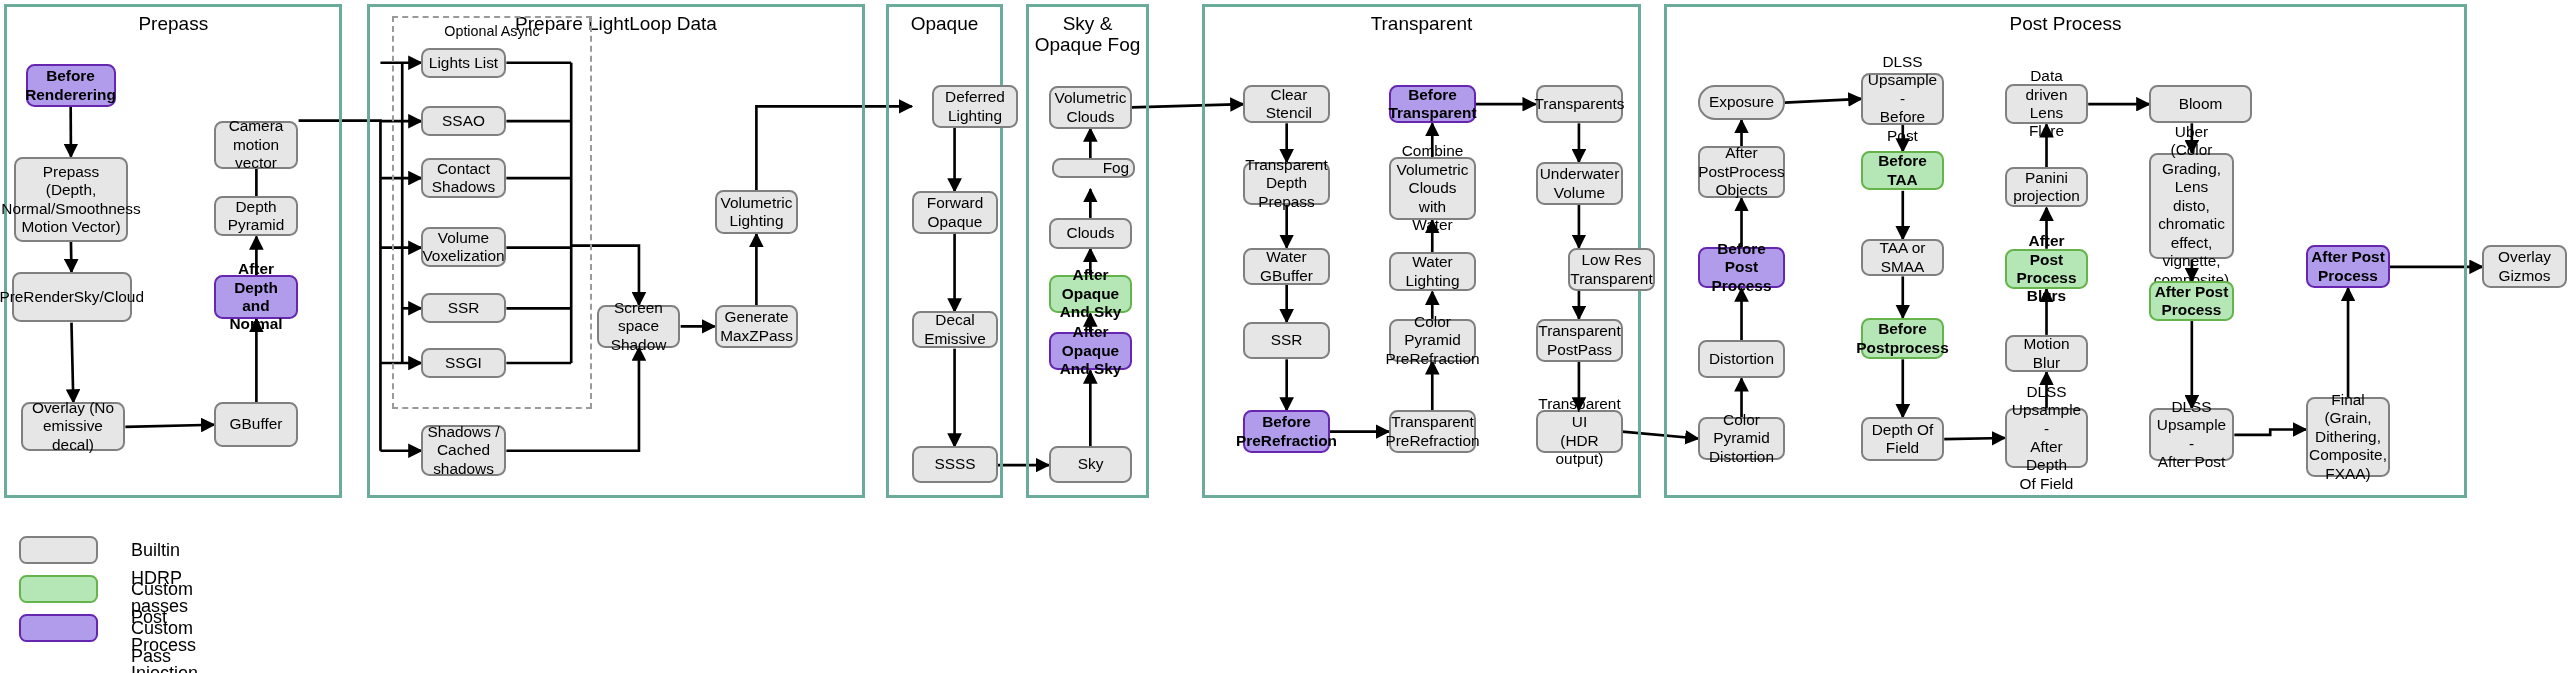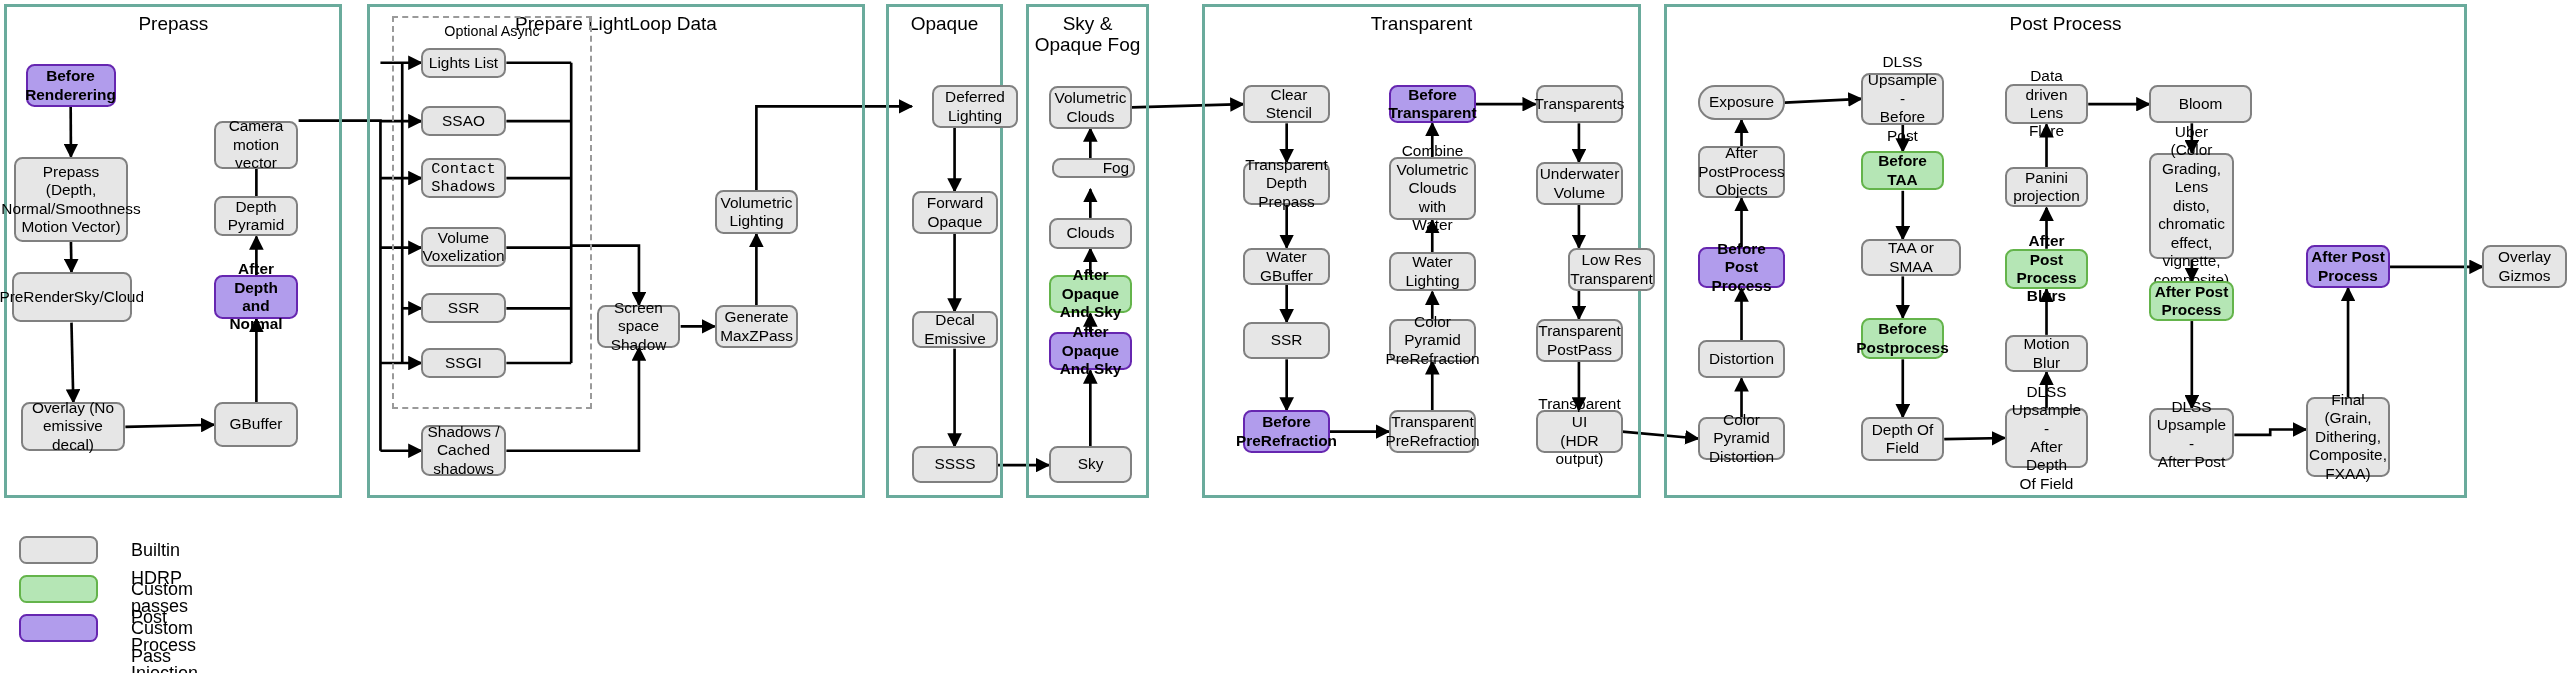--- a/index.html
+++ b/index.html
@@ -215,21 +215,21 @@
       <div class="node builtin" style="left: 21px; top: 402px; width: 104px; height: 49px;">Overlay (No
 emissive decal)</div>
       <div class="node builtin" style="left: 214px; top: 97px; width: 84px; height: 48px; margin-top: 24px;">Camera motion
 vector</div>
       <div class="node builtin" style="left: 214px; top: 196px; width: 84px; height: 40px;">Depth Pyramid</div>
       <div class="node custompass" style="left: 214px; top: 275px; width: 84px; height: 44px;">After Depth
 and Normal</div>
       <div class="node builtin" style="left: 214px; top: 402px; width: 84px; height: 45px;">GBuffer</div>
       <div class="node builtin" style="left: 421px; top: 48px; width: 85px; height: 30px;">Lights List</div>
       <div class="node builtin" style="left: 421px; top: 106px; width: 85px; height: 30px;">SSAO</div>
-      <div class="node builtin" style="left: 421px; top: 158px; width: 85px; height: 40px; font-family: Liberation Mono, monospace;">Contact
+      <div class="node builtin" style="left: 421px; top: 158px; width: 85px; height: 40px;">Contact
 Shadows</div>
       <div class="node builtin" style="left: 421px; top: 227px; width: 85px; height: 40px;">Volume
 Voxelization</div>
       <div class="node builtin" style="left: 421px; top: 293px; width: 85px; height: 30px;">SSR</div>
       <div class="node builtin" style="left: 421px; top: 348px; width: 85px; height: 30px;">SSGI</div>
       <div class="node builtin" style="left: 421px; top: 425px; width: 85px; height: 51px;">Shadows /
 Cached
 shadows</div>
       <div class="node builtin" style="left: 597px; top: 305px; width: 83px; height: 43px;">Screen space
 Shadow</div>
@@ -285,21 +285,21 @@
 Objects</div>
       <div class="node custompass" style="left: 1698px; top: 247px; width: 87px; height: 41px;">Before Post
 Process</div>
       <div class="node builtin" style="left: 1698px; top: 340px; width: 87px; height: 38px;">Distortion</div>
       <div class="node builtin" style="left: 1698px; top: 417px; width: 87px; height: 43px;">Color Pyramid
 Distortion</div>
       <div class="node builtin" style="left: 1861px; top: 73px; width: 83px; height: 52px;">DLSS
 Upsample -
 Before Post</div>
       <div class="node postfx" style="left: 1861px; top: 151px; width: 83px; height: 39px;">Before TAA</div>
-      <div class="node builtin" style="left: 1861px; top: 239px; width: 100px; height: 37px; text-align: center;">TAA or SMAA</div>
+      <div class="node builtin" style="left: 1861px; top: 239px; width: 83px; height: 37px; text-align: center;">TAA or SMAA</div>
       <div class="node postfx" style="left: 1861px; top: 318px; width: 83px; height: 41px;">Before
 Postprocess</div>
       <div class="node builtin" style="left: 1861px; top: 417px; width: 83px; height: 44px;">Depth Of Field</div>
       <div class="node builtin" style="left: 2005px; top: 84px; width: 83px; height: 40px;">Data driven
 Lens Flare</div>
       <div class="node builtin" style="left: 2005px; top: 167px; width: 83px; height: 40px;">Panini
 projection</div>
       <div class="node postfx" style="left: 2005px; top: 249px; width: 83px; height: 40px;">After Post
 Process Blurs</div>
       <div class="node builtin" style="left: 2005px; top: 335px; width: 83px; height: 37px;">Motion Blur</div>

